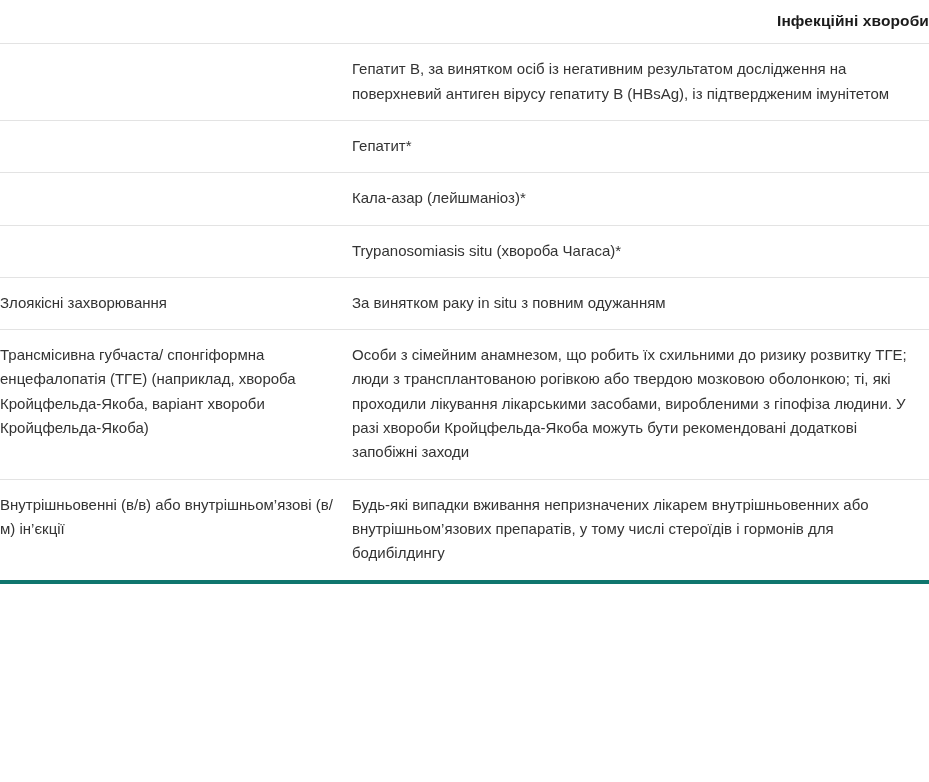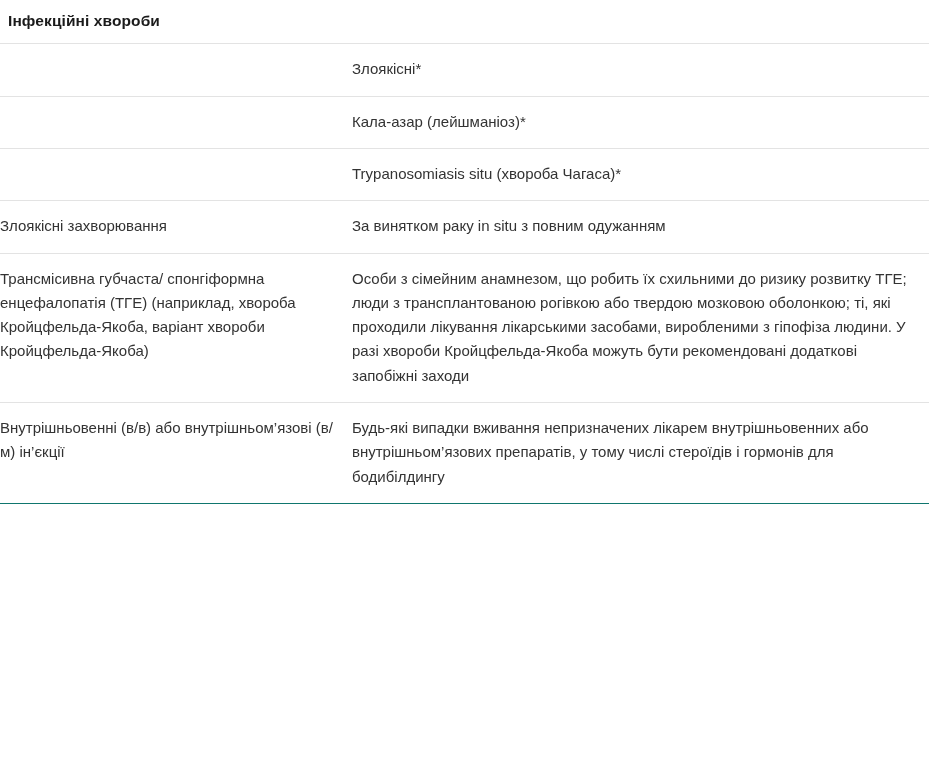--- a/index.html
+++ b/index.html
@@ -24,34 +24,35 @@
     box-sizing: border-box;
   }
 
   .section-title {
     font-size: 15.5px;
     font-weight: bold;
     color: #1a1a1a;
     padding: 11px 0 13px 8px;
     letter-spacing: 0.1px;
     line-height: 1.25;
+    text-align: right;
   }
 
   table.data-table {
     width: 929px;
     border-collapse: collapse;
     table-layout: fixed;
     font-size: 15px;
   }
 
   table.data-table tr {
     border-top: 1px solid #e3e3e3;
   }
   table.data-table tr.last-row {
-    border-bottom: 1px solid #0f766e;
+    border-bottom: 4px solid #0f766e;
   }
 
   table.data-table td {
     vertical-align: top;
     padding: 13px 12px 14px 0;
     line-height: 1.62;
     color: #333333;
     font-size: 15px;
     background: #ffffff;
   }
@@ -78,27 +79,31 @@
 </head>
 <body>
 
 <div class="page">
 
   <div class="section-title">Інфекційні хвороби</div>
 
   <table class="data-table">
     <tbody>
 
+      <tr>
+        <td class="col-label empty"></td>
+        <td class="col-value">Гепатит B, за винятком осіб із негативним результатом дослідження на поверхневий антиген вірусу гепатиту B (HBsAg), із підтвердженим імунітетом</td>
+      </tr>
 
 
 
 
       <tr>
         <td class="col-label empty"></td>
-        <td class="col-value">Злоякісні*</td>
+        <td class="col-value">Гепатит*</td>
       </tr>
 
       <tr>
         <td class="col-label empty"></td>
         <td class="col-value">Кала-азар (лейшманіоз)*</td>
       </tr>
 
       <tr>
         <td class="col-label empty"></td>
         <td class="col-value">Trypanosomiasis situ (хвороба Чагаса)*</td>

